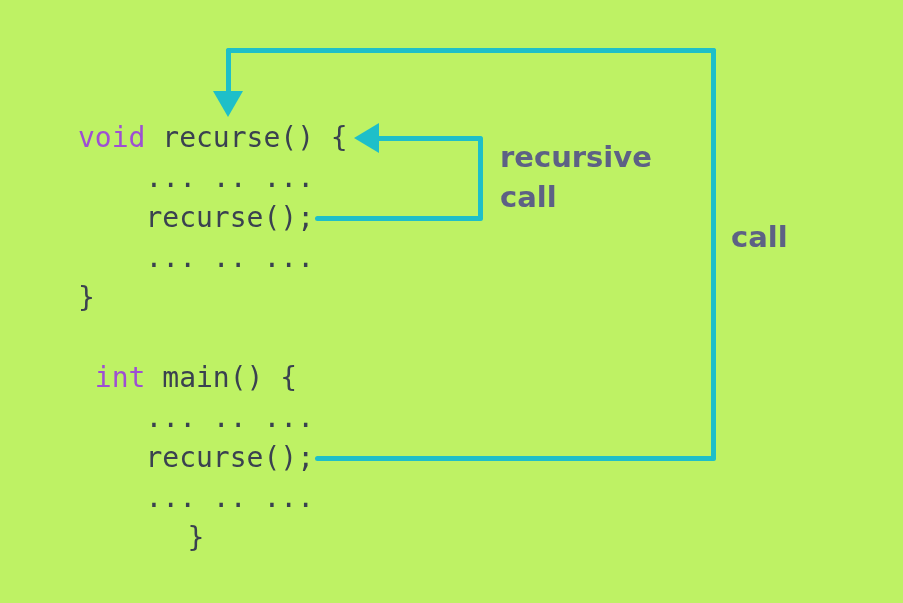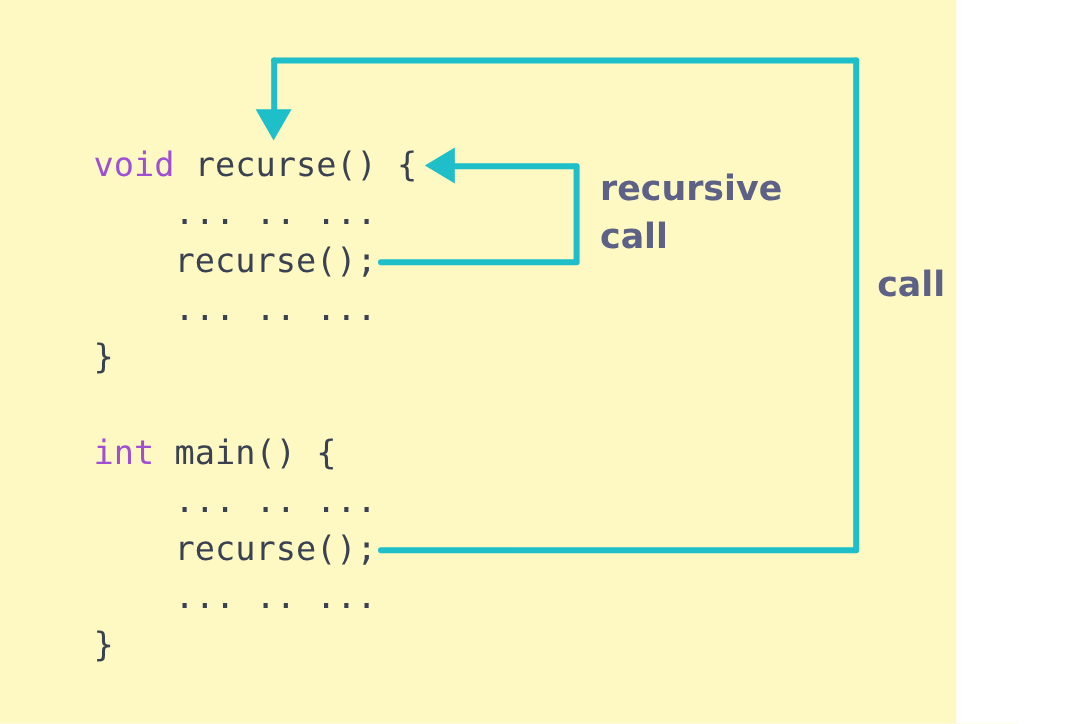--- a/index.html
+++ b/index.html
@@ -1,23 +1,23 @@
 <!DOCTYPE html>
 <html><head>
 <meta charset="utf-8">
 <style>
   html, body {
     margin: 0;
     padding: 0;
   }
   .canvas {
     position: relative;
-    width: 797px;
+    width: 903px;
     height: 603px;
-    background: #fef9c3;
+    background: #bef264;
     overflow: hidden;
     font-family: "DejaVu Sans", sans-serif;
   }
   
   .code-block {
     position: absolute;
     left: 78px;
   }
   .code-line {
     height: 40px;
@@ -84,21 +84,21 @@
   </div>
 
   <div class="code-block" style="top:118px;">
     <div class="code-line"><span class="kw">void </span><span>recurse() {</span></div>
     <div class="code-line"><span>    ... .. ...</span></div>
     <div class="code-line"><span>    recurse();</span></div>
     <div class="code-line"><span>    ... .. ...</span></div>
     <div class="code-line"><span>}</span></div>
   </div>
 
-  <div class="code-block" style="top:358px;">
+  <div class="code-block" style="top:358px;text-align:center;">
     <div class="code-line"><span class="kw">int </span><span>main() {</span></div>
     <div class="code-line"><span>    ... .. ...</span></div>
     <div class="code-line"><span>    recurse();</span></div>
     <div class="code-line"><span>    ... .. ...</span></div>
     <div class="code-line"><span>}</span></div>
   </div>
 
   <div class="label" style="left:500px; top:137px;">
     <span>recursive</span>
     <span>call</span>

